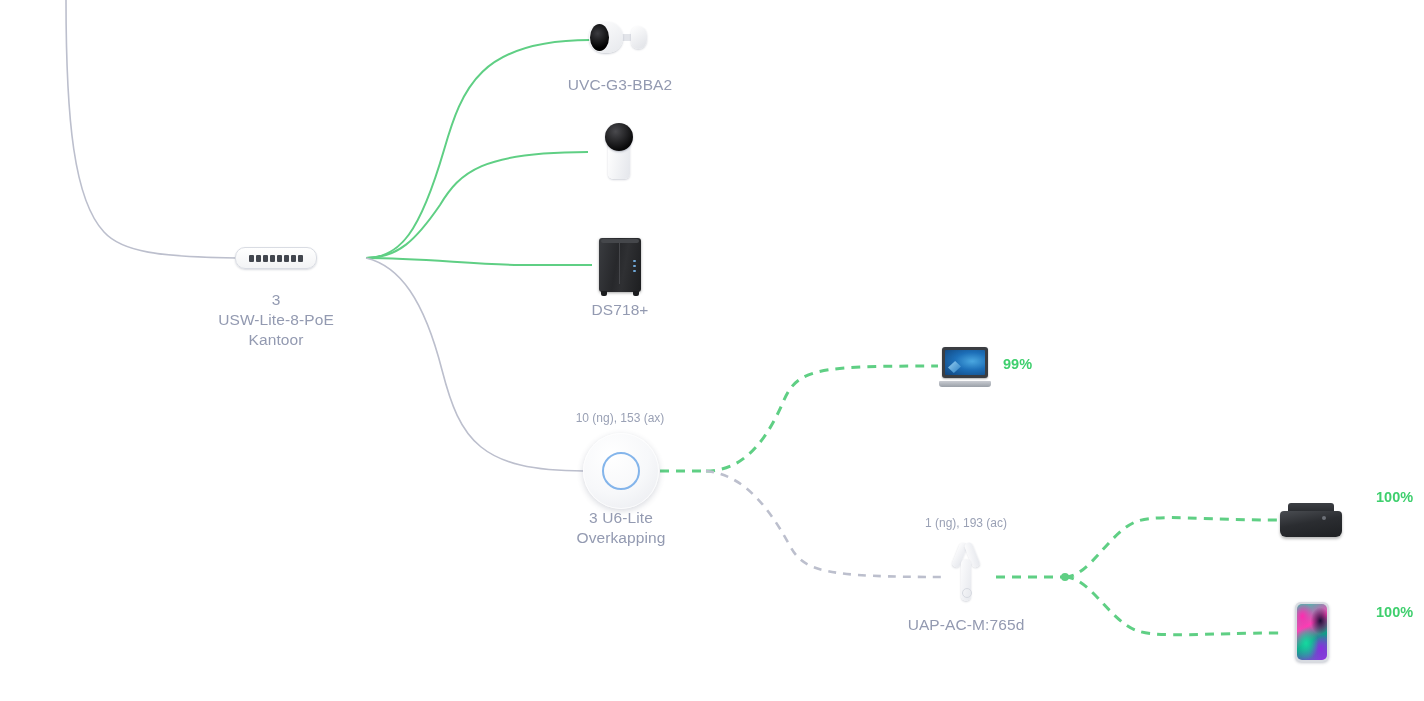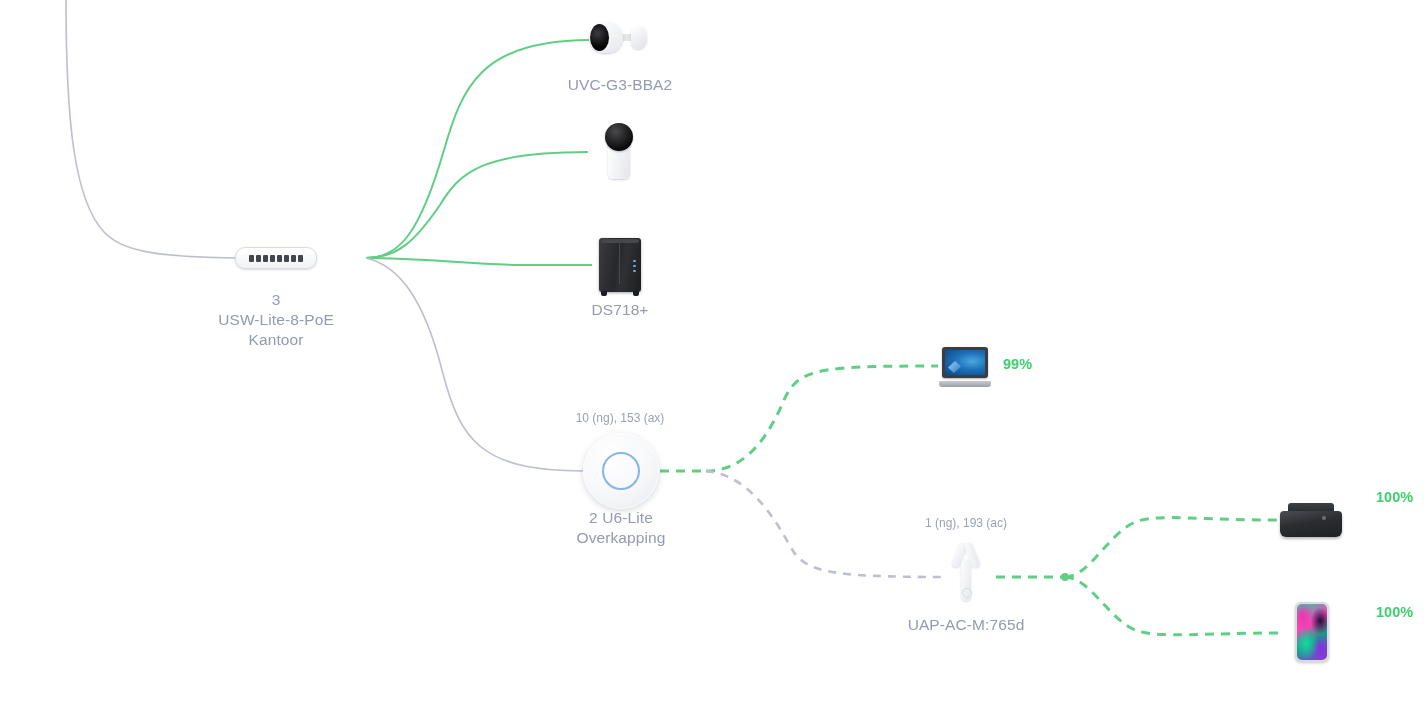--- a/index.html
+++ b/index.html
@@ -255,21 +255,21 @@
     </div>
   </div>
   <div class="node-label" style="left:620px;top:300px;width:240px;">DS718+</div>
 
   <div class="chan-label" style="left:620px;top:411px;">10 (ng), 153 (ax)</div>
   <div class="node" style="left:621px;top:471px;">
     <div class="ap">
       <div class="ring"></div>
     </div>
   </div>
-  <div class="node-label" style="left:621px;top:508px;width:300px;">2 U6-Lite
+  <div class="node-label" style="left:621px;top:508px;width:300px;">3 U6-Lite
 Overkapping</div>
 
   <div class="chan-label" style="left:966px;top:516px;">1 (ng), 193 (ac)</div>
   <div class="node" style="left:966px;top:570px;">
     <div class="mesh">
       <div class="armL"></div>
         <div class="armR"></div>
         <div class="stem"></div>
         <div class="cap"></div>
     </div>

